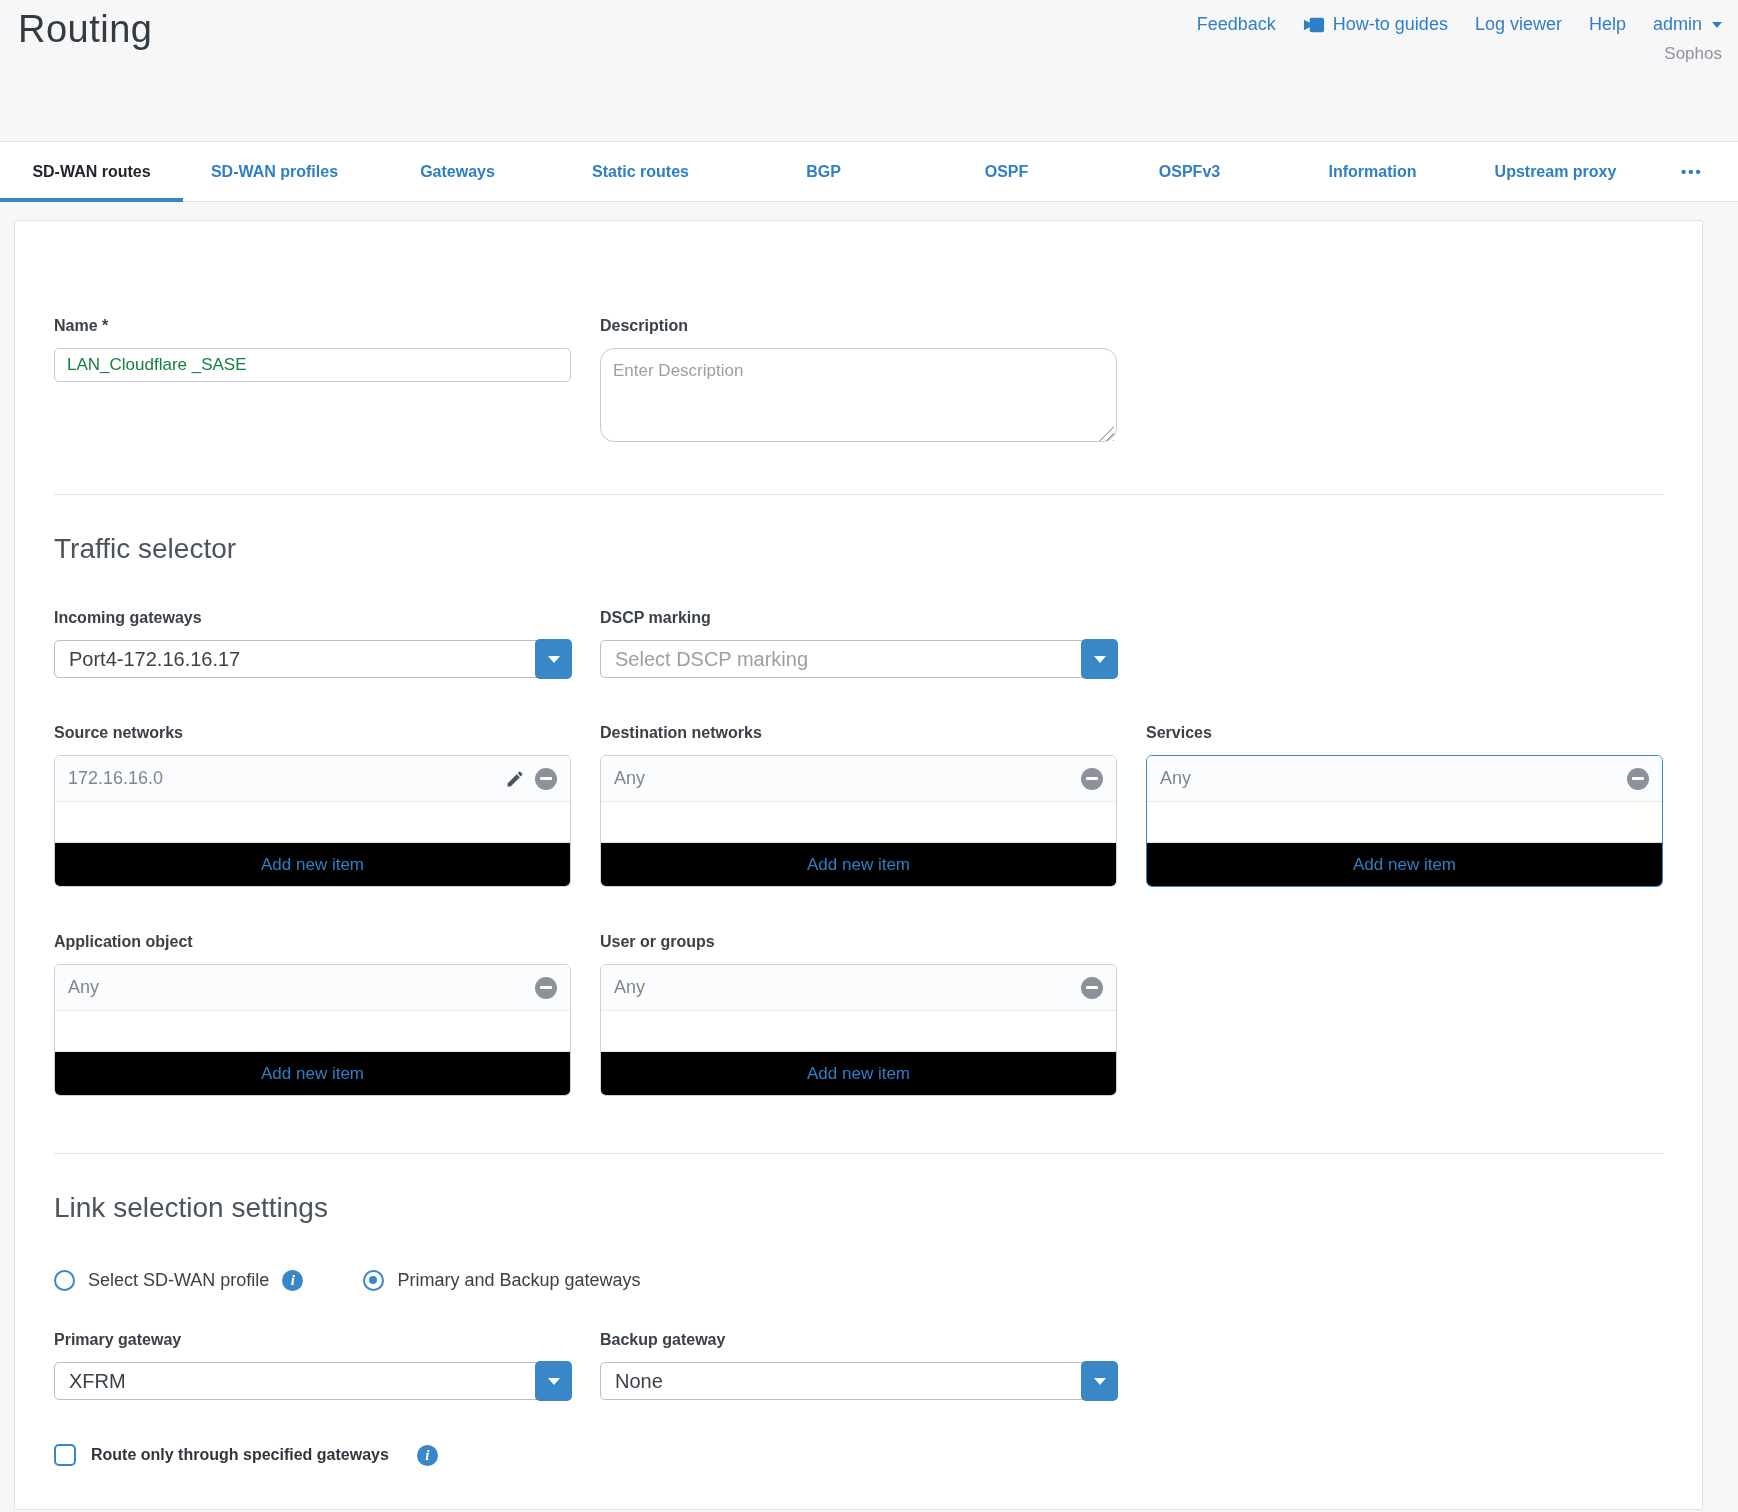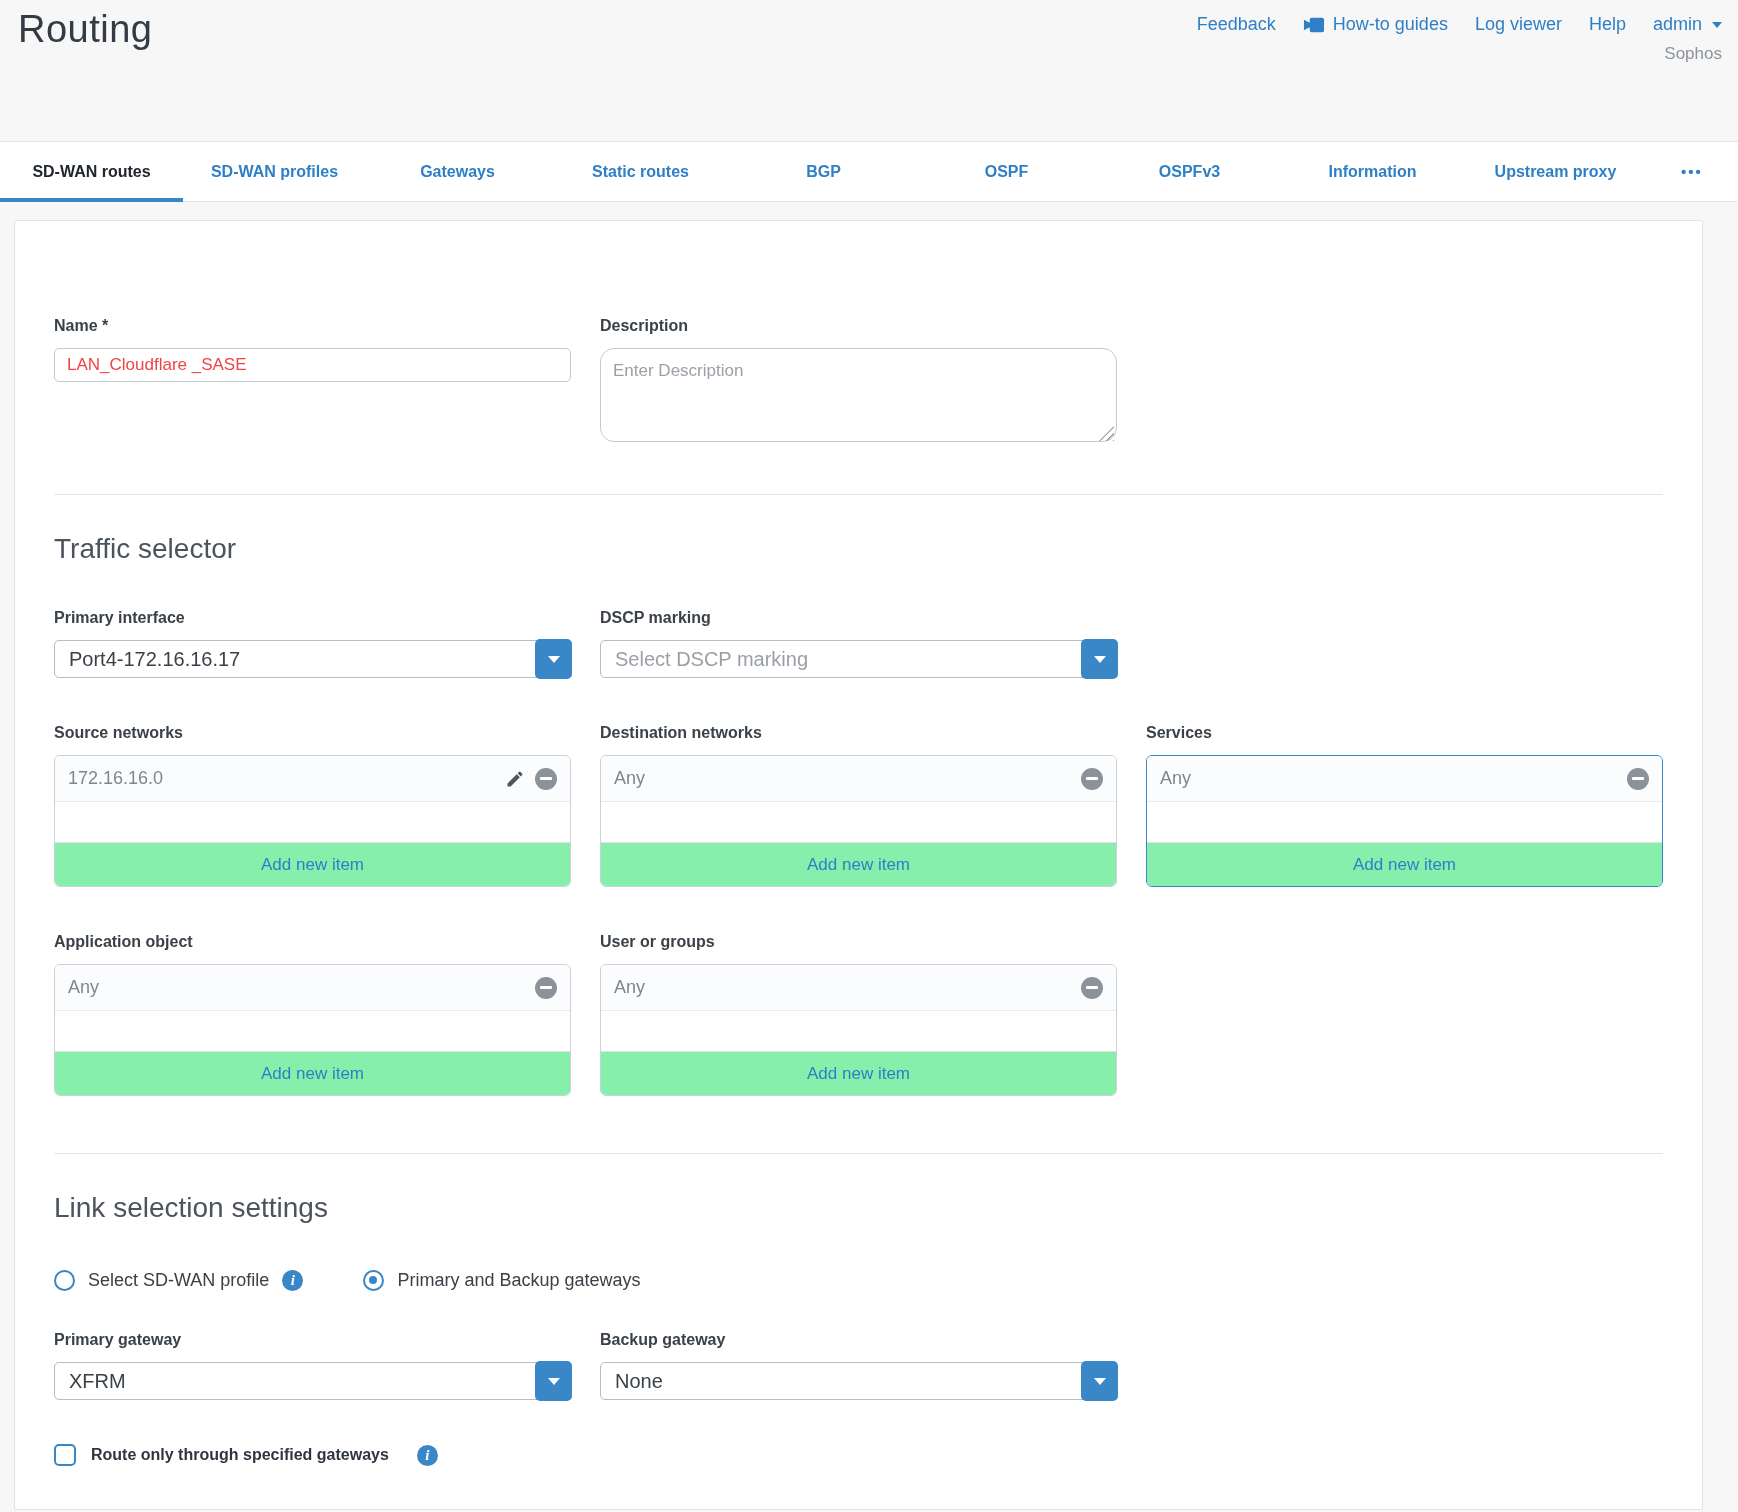--- a/index.html
+++ b/index.html
@@ -34,21 +34,21 @@
 
   .grid { display:grid; grid-template-columns:repeat(3,1fr); column-gap:29px; }
 
   .field-label { font-size:16px; font-weight:700; color:#3a4148; margin-bottom:13px; }
   .section-heading { font-size:28px; font-weight:400; color:#4b545c; }
 
   .divider { border:none; border-top:1px solid #e4e6e8; height:0; }
 
   
   .text-input { width:100%; height:34px; border:1px solid #c6cacd; border-radius:5px;
-    padding:0 12px; font-size:17px; color:#ef4444; font-family:inherit; outline:none; background:#fff; }
+    padding:0 12px; font-size:17px; color:#15803d; font-family:inherit; outline:none; background:#fff; }
 
   
   .ta-wrap { position:relative; }
   textarea.desc { width:100%; height:94px; border:1px solid #c6cacd; border-radius:14px;
     padding:12px 12px; font-size:17px; color:#3a4148; font-family:inherit; resize:none; outline:none; }
   textarea.desc::placeholder { color:#9aa0a6; }
   .resize-handle { position:absolute; right:3px; bottom:5px; width:15px; height:15px;
     background:repeating-linear-gradient(135deg,#9aa0a6 0 1.5px,transparent 1.5px 5px);
     clip-path:polygon(100% 0,100% 100%,0 100%); cursor:nwse-resize; }
 
@@ -62,21 +62,21 @@
   .dd-caret { width:0; height:0; border-left:6px solid transparent; border-right:6px solid transparent;
     border-top:7px solid #fff; }
 
   
   .list-box { border:1px solid #cdd1d5; border-radius:6px; background:#fff; overflow:hidden; }
   .list-box.focused { border:1px solid #3a87c8; }
   .lb-item { height:46px; background:#fbfcfd; border-bottom:1px solid #e8eaec;
     display:flex; align-items:center; padding:0 13px; font-size:18px; color:#7f868d; }
   .lb-item .spacer { flex:1; }
   .lb-filler { height:40px; background:#fff; }
-  .lb-footer { height:44px; background:#86efac; border-top:1px solid #e0e3e6;
+  .lb-footer { height:44px; background:#000000; border-top:1px solid #e0e3e6;
     display:flex; align-items:center; justify-content:center;
     font-size:17px; color:#2e7fc6; cursor:pointer; }
   .minus-icon { width:22px; height:22px; border-radius:50%; background:#8b929a; position:relative;
     cursor:pointer; flex:none; }
   .minus-icon::after { content:''; position:absolute; left:5px; right:5px; top:9.5px; height:3px;
     background:#fff; border-radius:1px; }
   .pencil-icon { width:20px; height:20px; margin-right:10px; cursor:pointer; flex:none; }
 
   
   .radio-row { display:flex; align-items:flex-start; gap:60px; }
@@ -169,21 +169,21 @@
     </div>
     <div></div>
   </div>
 
   <hr class="divider div-1">
 
   <div class="section-heading h-traffic">Traffic selector</div>
 
   <div class="grid row-iface">
     <div>
-      <div class="field-label">Primary interface</div>
+      <div class="field-label">Incoming gateways</div>
       <div class="dropdown">
         <span>Port4-172.16.16.17</span>
         <span class="dd-btn">
             <span class="dd-caret"></span>
           </span>
       </div>
     </div>
     <div>
       <div class="field-label">DSCP marking</div>
       <div class="dropdown">

